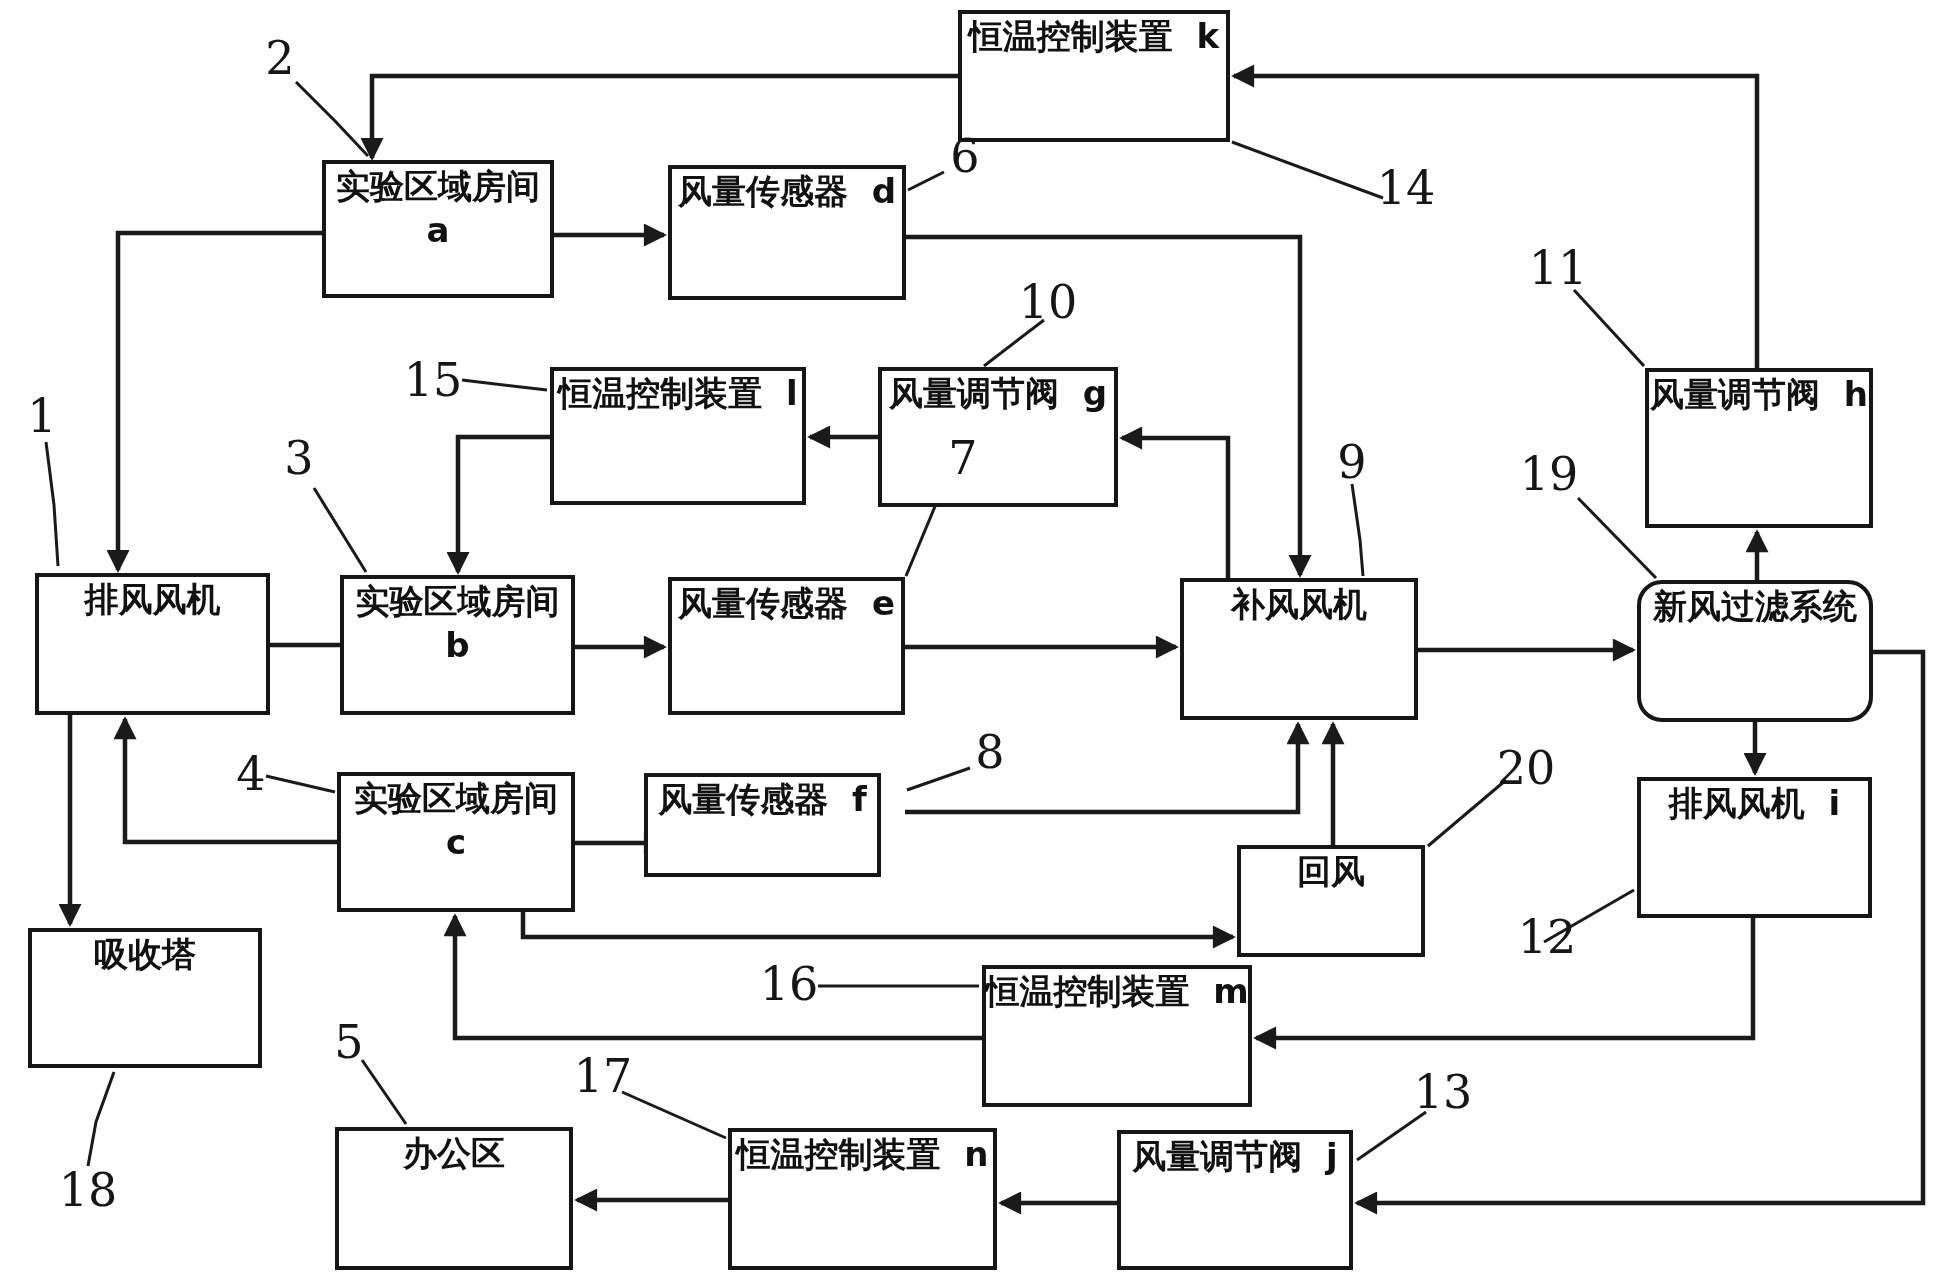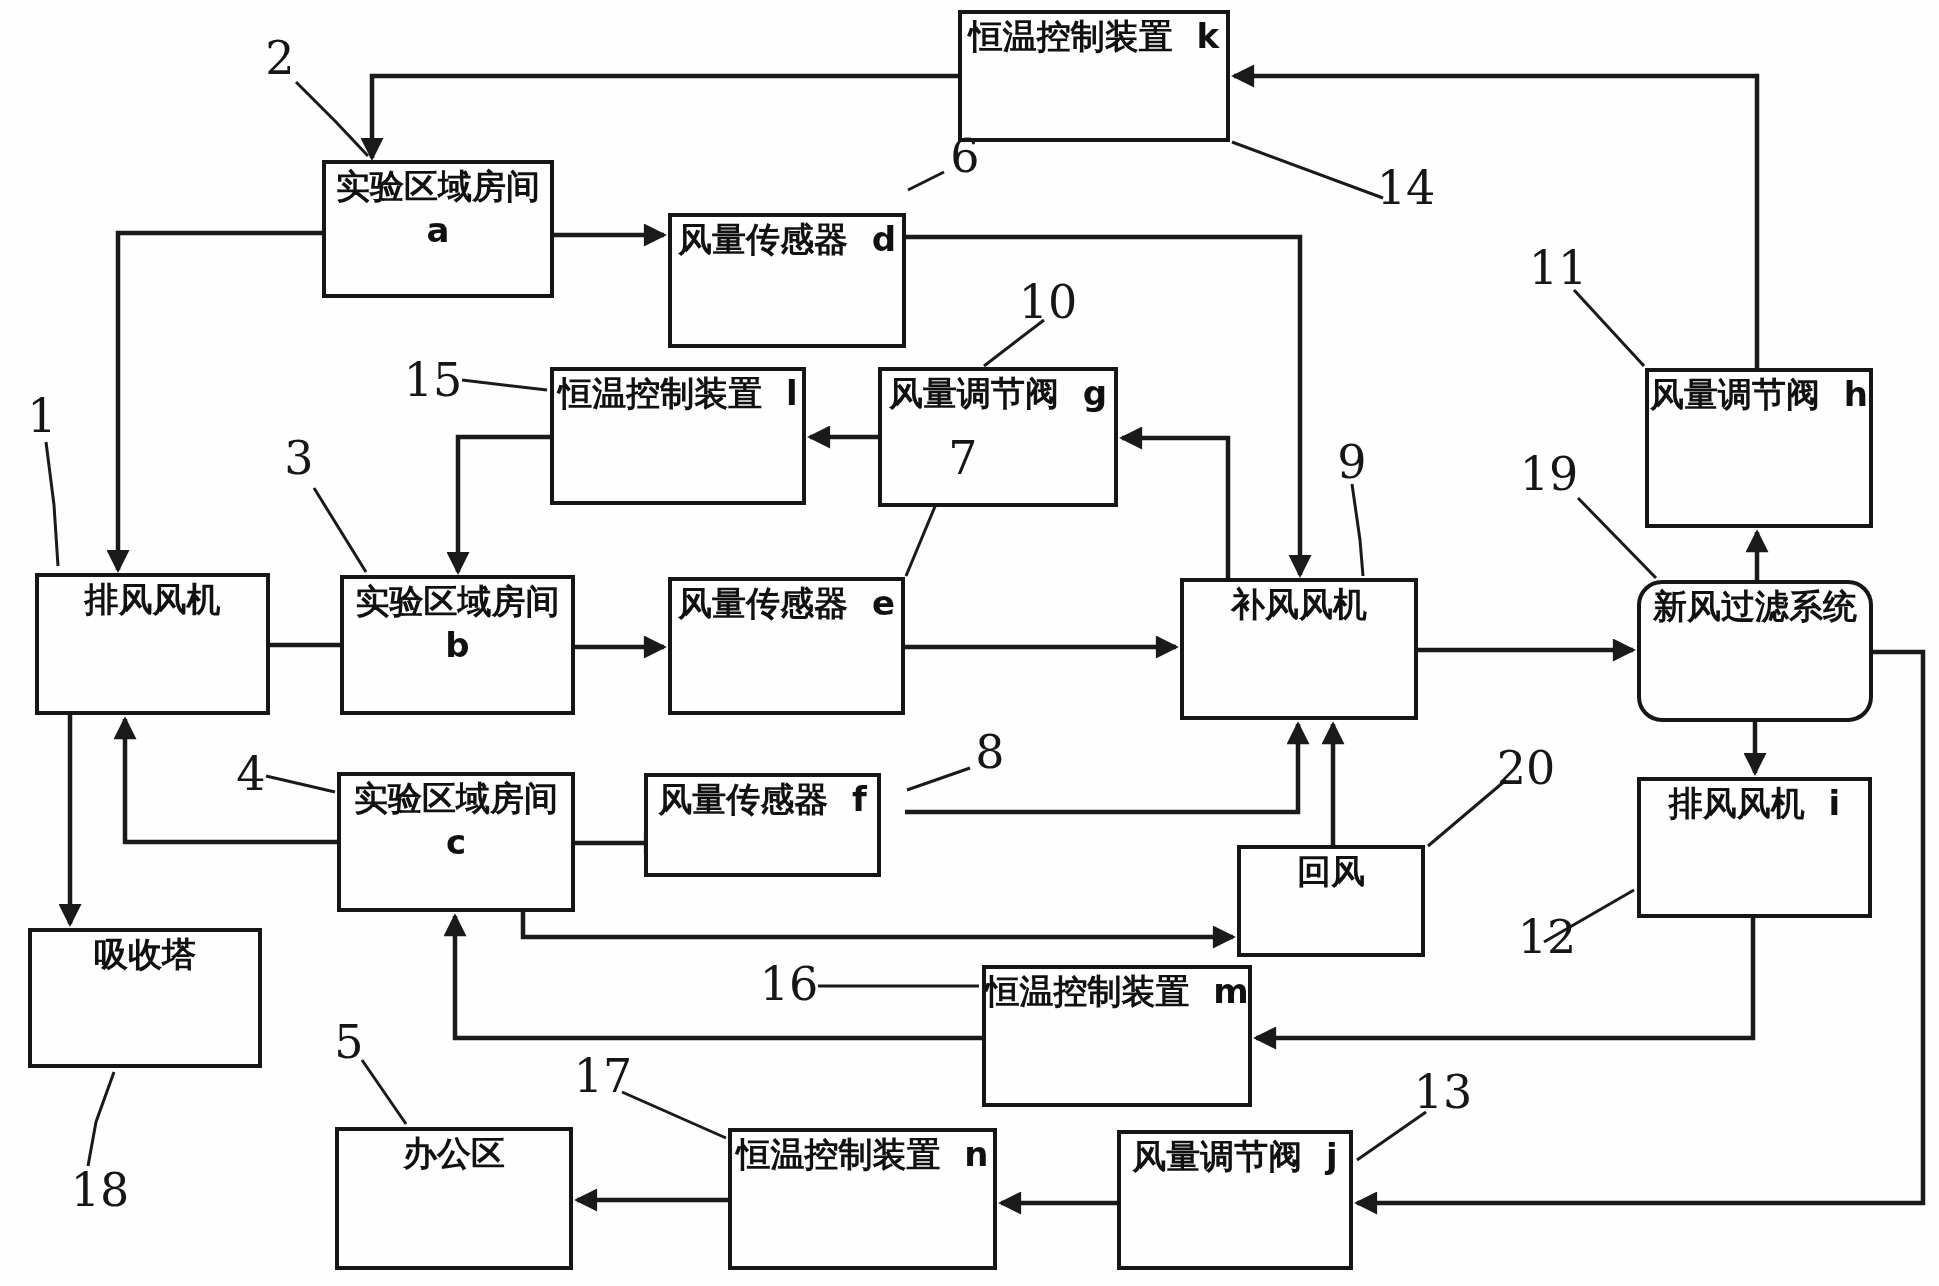--- a/index.html
+++ b/index.html
@@ -95,21 +95,21 @@
       </g>
   </svg>
   <div id="box-layer">
       <div class="box" style="left: 958px; top: 10px; width: 272px; height: 132px;">
         <span>恒温控制装置 k</span>
       </div>
       <div class="box" style="left: 322px; top: 160px; width: 232px; height: 138px;">
         <span>实验区域房间</span>
         <span>a</span>
       </div>
-      <div class="box" style="left: 668px; top: 165px; width: 238px; height: 135px; margin-top: 48px;">
+      <div class="box" style="left: 668px; top: 165px; width: 238px; height: 135px;">
         <span>风量传感器 d</span>
       </div>
       <div class="box" style="left: 550px; top: 367px; width: 256px; height: 138px;">
         <span>恒温控制装置 l</span>
       </div>
       <div class="box" style="left: 878px; top: 367px; width: 240px; height: 140px;">
         <span>风量调节阀 g</span>
       </div>
       <div class="box" style="left: 1645px; top: 368px; width: 228px; height: 160px;">
         <span>风量调节阀 h</span>
@@ -170,17 +170,17 @@
       <div class="ref-label" style="left: 990px; top: 752px;">8</div>
       <div class="ref-label" style="left: 1352px; top: 462px;">9</div>
       <div class="ref-label" style="left: 1048px; top: 302px;">10</div>
       <div class="ref-label" style="left: 1558px; top: 268px;">11</div>
       <div class="ref-label" style="left: 1547px; top: 937px;">12</div>
       <div class="ref-label" style="left: 1443px; top: 1092px;">13</div>
       <div class="ref-label" style="left: 1406px; top: 188px;">14</div>
       <div class="ref-label" style="left: 433px; top: 380px;">15</div>
       <div class="ref-label" style="left: 789px; top: 984px;">16</div>
       <div class="ref-label" style="left: 603px; top: 1076px;">17</div>
-      <div class="ref-label" style="left: 100px; top: 1190px; text-align: right;">18</div>
+      <div class="ref-label" style="left: 88px; top: 1190px; text-align: right;">18</div>
       <div class="ref-label" style="left: 1549px; top: 474px;">19</div>
       <div class="ref-label" style="left: 1526px; top: 768px;">20</div>
     </div>
 </div>
 
 </body></html>

